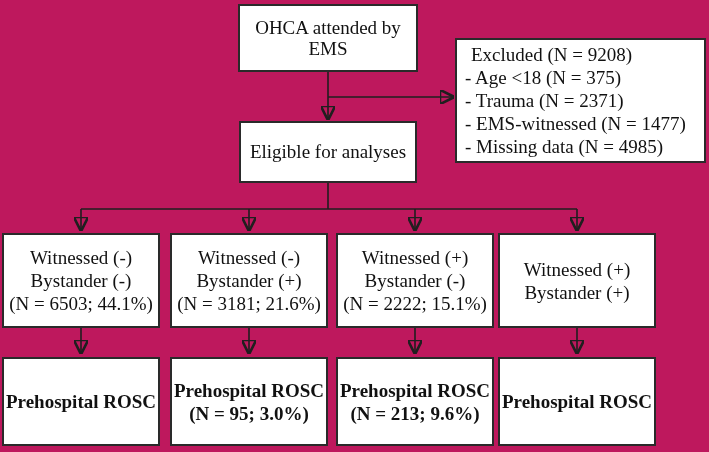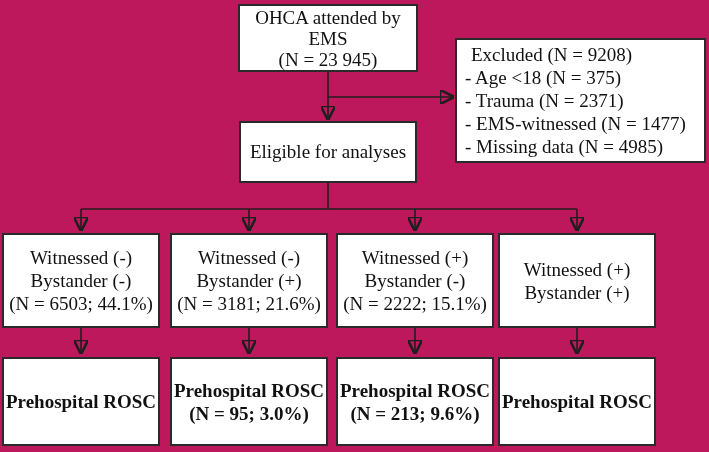--- a/index.html
+++ b/index.html
@@ -70,21 +70,20 @@
     <path d="M577,209 V229" marker-end="url(#arr)"></path>
     <path d="M81,328 V352" marker-end="url(#arr)"></path>
     <path d="M249,328 V352" marker-end="url(#arr)"></path>
     <path d="M415,328 V352" marker-end="url(#arr)"></path>
     <path d="M577,328 V352" marker-end="url(#arr)"></path>
   </svg>
 
   <div class="box" id="box-top">
     <span class="line">OHCA attended by</span>
     <span class="line">EMS</span>
-    <span class="line">(N = 23 945)</span>
   </div>
 
   <div class="box" id="box-excluded">
     <span class="line head">Excluded (N = 9208)</span>
     <span class="line">- Age &lt;18 (N = 375)</span>
     <span class="line">- Trauma (N = 2371)</span>
     <span class="line">- EMS-witnessed (N = 1477)</span>
     <span class="line">- Missing data (N = 4985)</span>
   </div>
 

